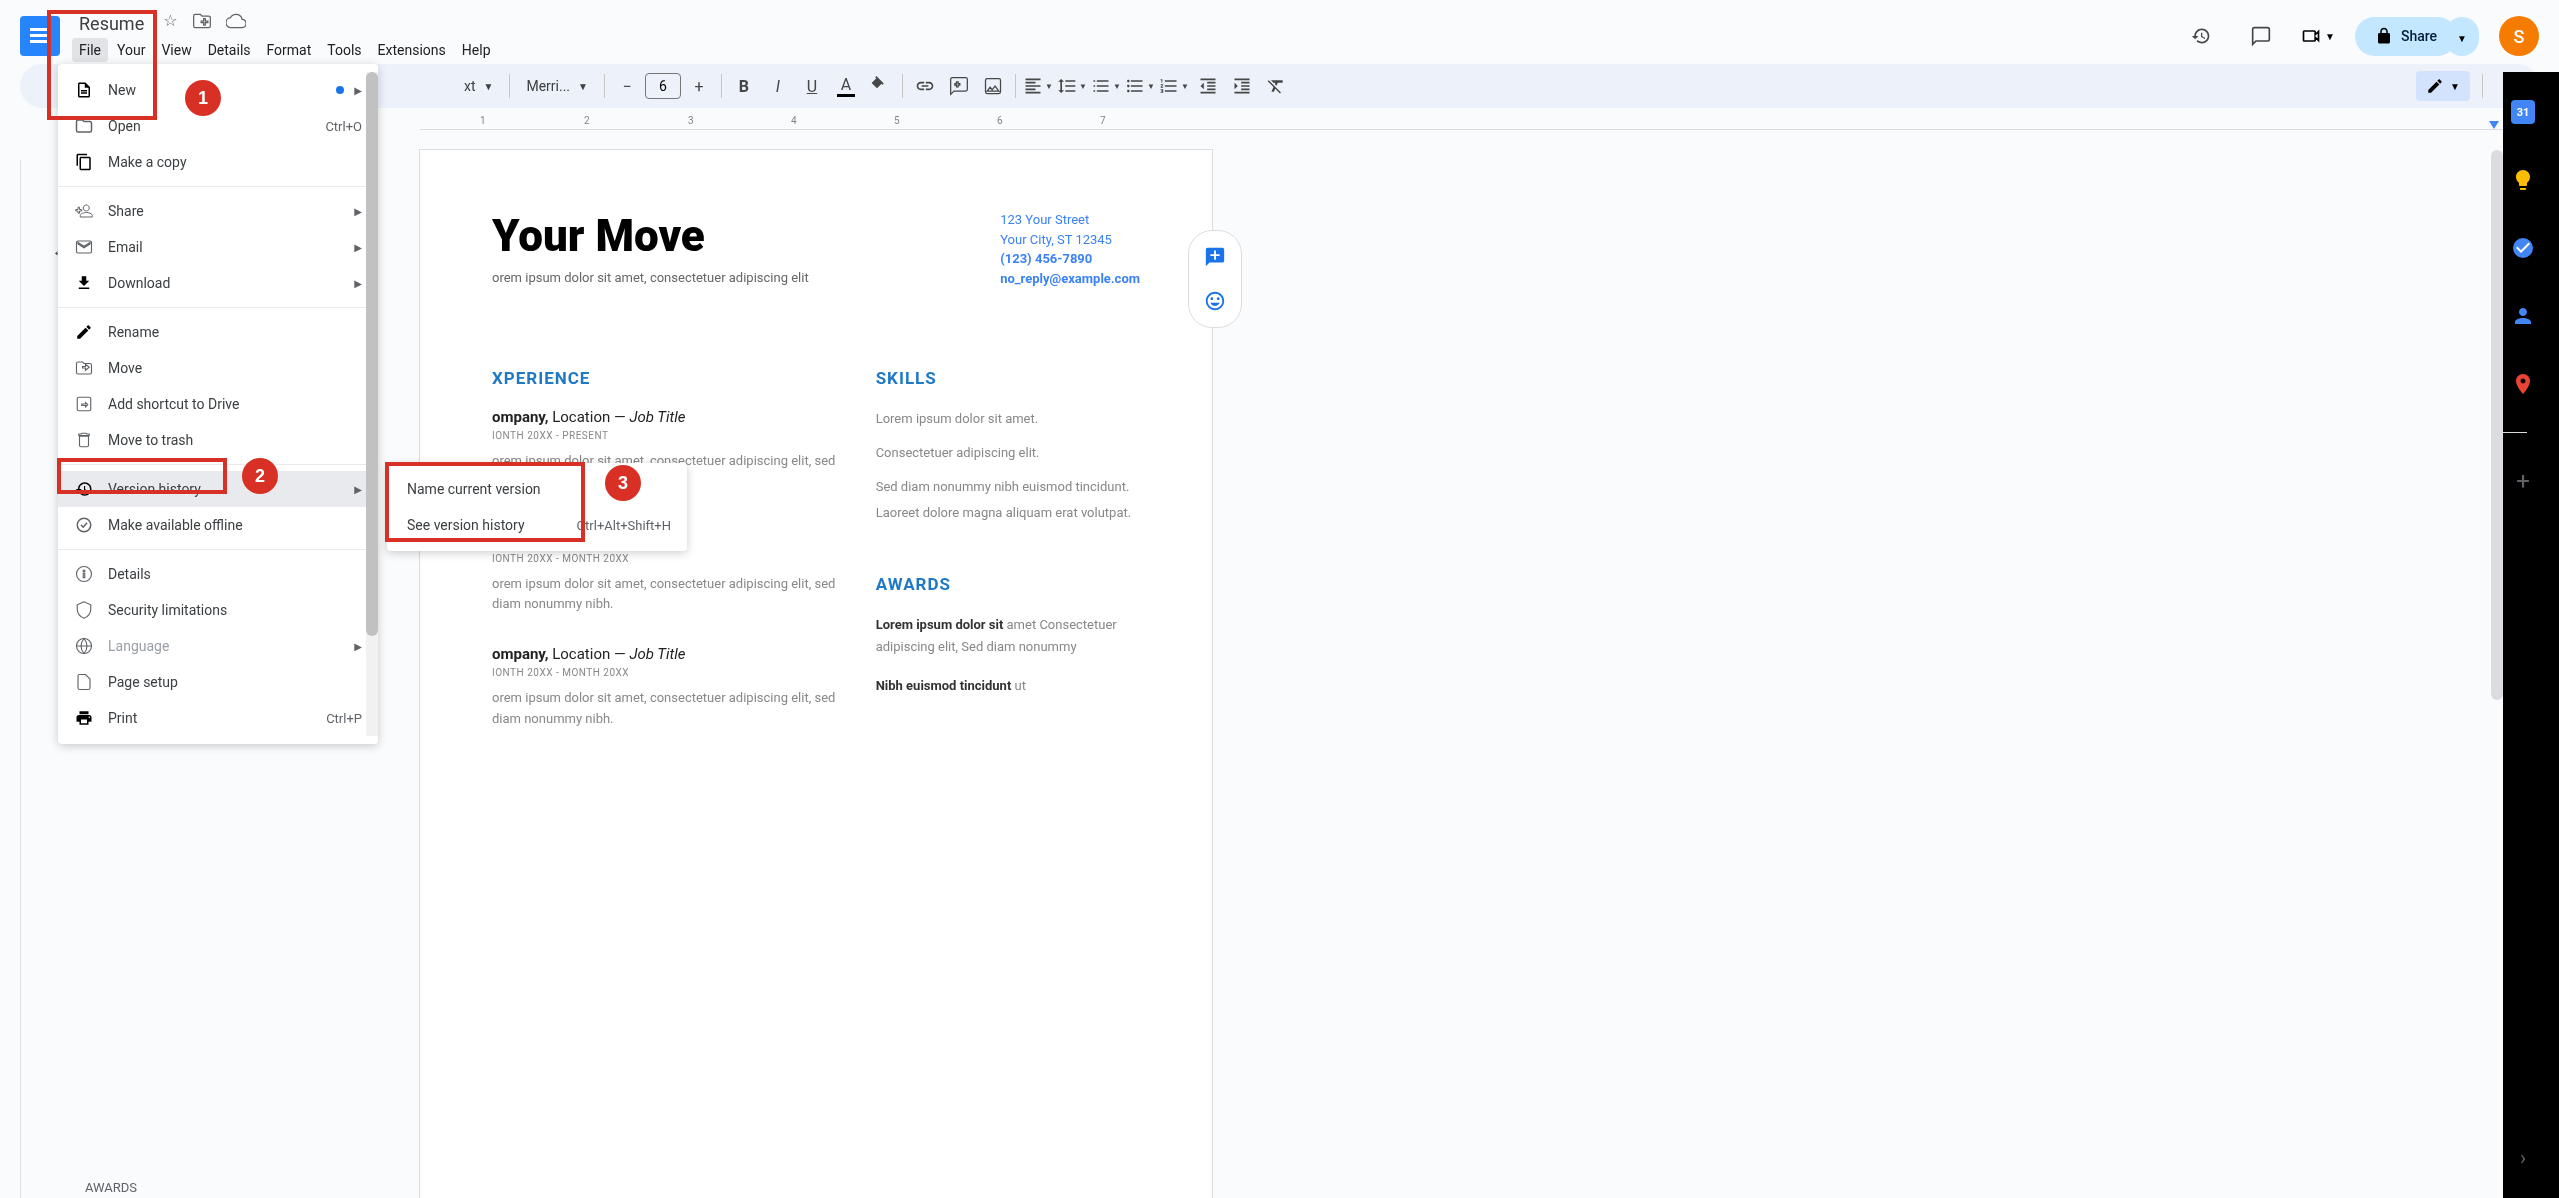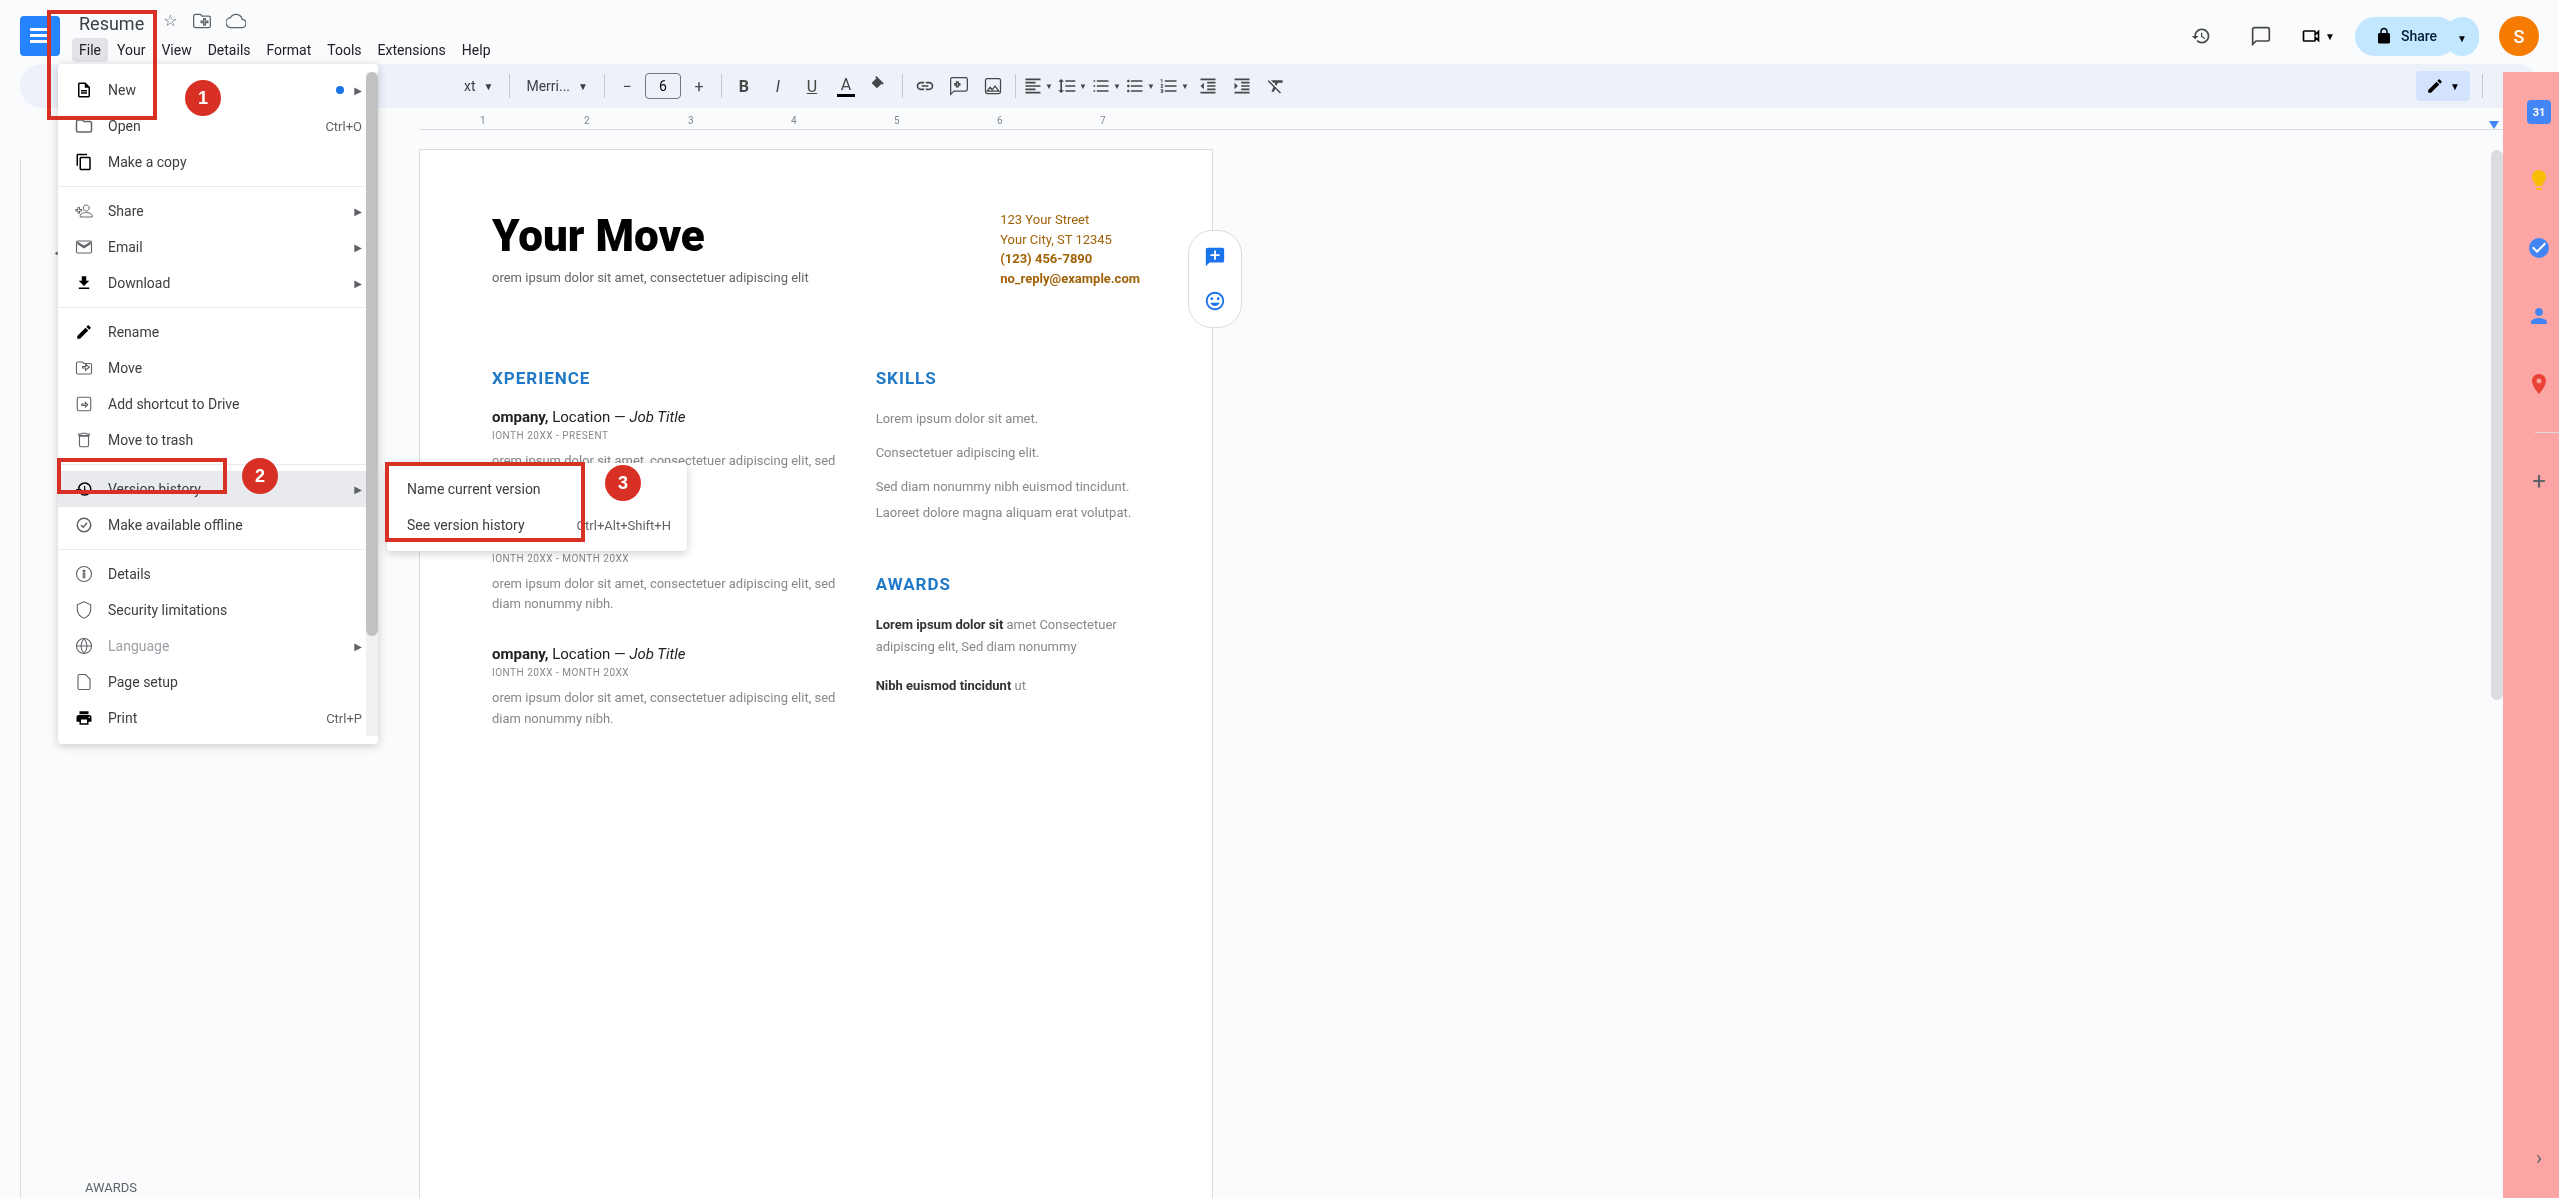--- a/index.html
+++ b/index.html
@@ -274,21 +274,21 @@
       color: #000;
     }
     .resume-tagline {
       font-size: 13px;
       color: #666;
       margin-top: 8px;
     }
     .resume-contact {
       font-size: 13px;
       line-height: 1.5;
-      color: #a16207;
+      color: #3b82f6;
       text-align: left;
     }
     .resume-contact .phone, .resume-contact .email {
       font-weight: bold;
     }
     
     .resume-body {
       display: flex;
       gap: 40px;
     }
@@ -392,24 +392,24 @@
     
     
     .side-panel {
       position: absolute;
       right: 0;
       top: 72px;
       width: 56px;
       height: calc(100% - 72px);
       display: flex;
       flex-direction: column;
-      align-items: flex-end;
+      align-items: flex-start;
       gap: 28px;
       padding-top: 20px;
-      background: #fca5a5;
+      background: #000000;
     }
     .side-icon {
       width: 40px;
       height: 40px;
       display: flex;
       align-items: center;
       justify-content: center;
       cursor: pointer;
       border-radius: 50%;
     }

